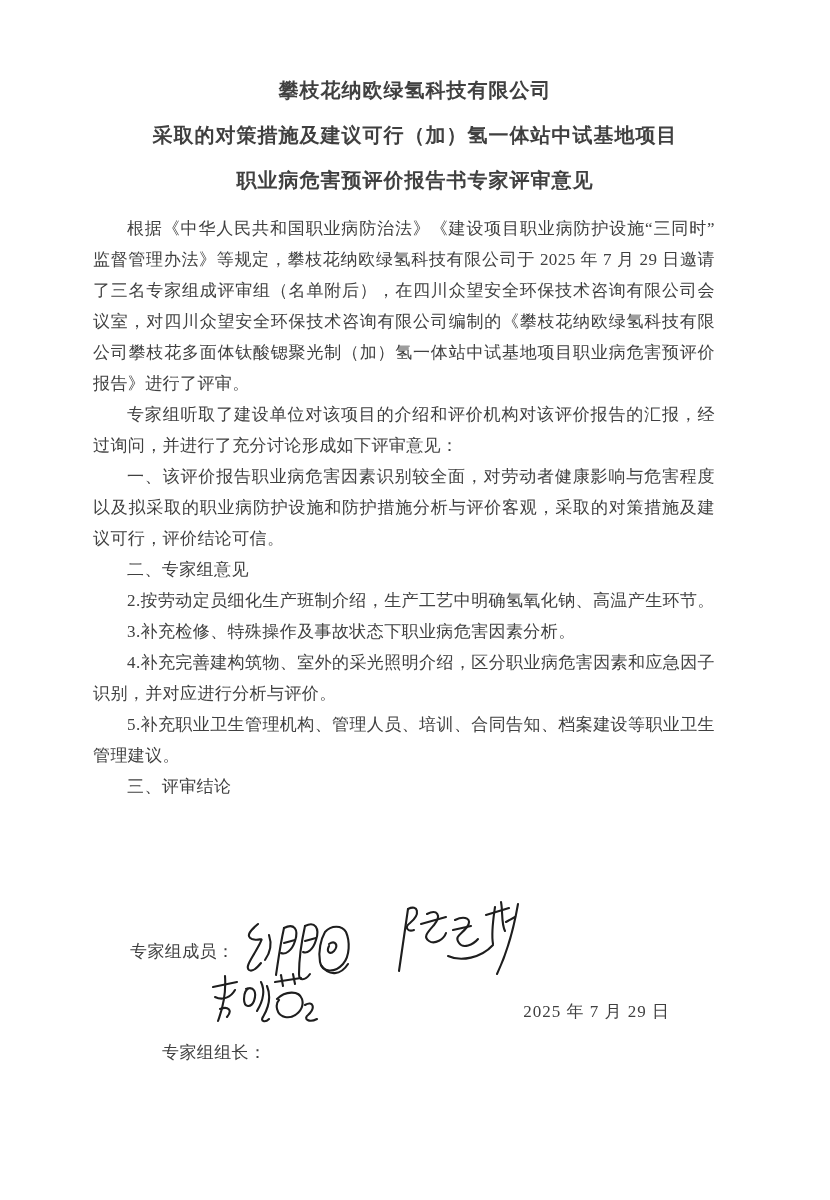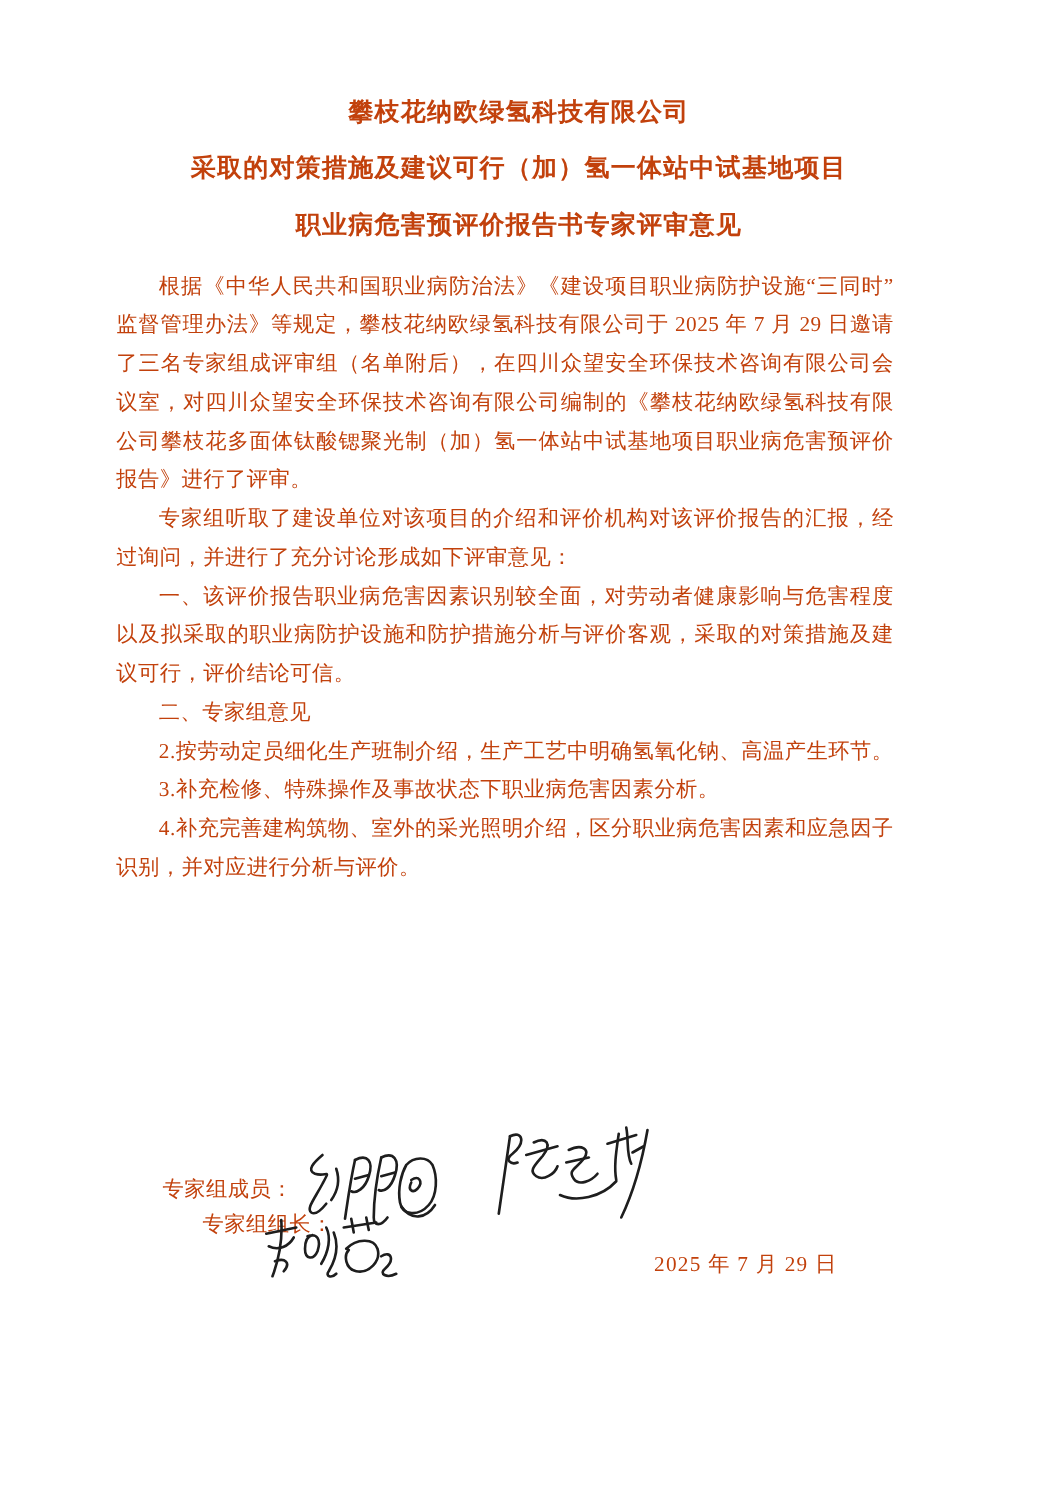--- a/index.html
+++ b/index.html
@@ -2,21 +2,21 @@
 <html lang="zh"><head>
 <meta charset="utf-8">
 <style>
   html, body { margin: 0; padding: 0; background: #e8e8e8; }
   .page {
     position: relative;
     width: 830px;
     height: 1200px;
     margin: 0 auto;
     background: #ffffff;
-    color: #c2410c;
+    color: #404040;
     font-family: "Liberation Serif", "DejaVu Serif", serif;
     overflow: hidden;
   }
   .title-block {
     padding-top: 68px;
     text-align: center;
   }
   .title-line {
     font-size: 20px;
     font-weight: bold;
@@ -36,21 +36,21 @@
     letter-spacing: 0.4px;
   }
   .sig-label {
     position: absolute;
     left: 130px;
     font-size: 17px;
     letter-spacing: 0.4px;
     text-align: center;
   }
   .sig-label.members { top: 940px; }
-  .sig-label.leader  { top: 968px; margin-left: 32px; }
+  .sig-label.leader  { top: 1041px; margin-left: 32px; }
   .signature { position: absolute; }
   .signature svg { display: block; }
   .signature path, .signature line {
     fill: none;
     stroke: #1e1e1e;
     stroke-width: 2.1;
     stroke-linecap: round;
     stroke-linejoin: round;
   }
   .sig-members-1 { left: 236px; top: 902px; }
@@ -76,20 +76,22 @@
   </header>
 
   <main class="body-block">
     <p>根据《中华人民共和国职业病防治法》《建设项目职业病防护设施“三同时”监督管理办法》等规定，攀枝花纳欧绿氢科技有限公司于 2025 年 7 月 29 日邀请了三名专家组成评审组（名单附后），在四川众望安全环保技术咨询有限公司会议室，对四川众望安全环保技术咨询有限公司编制的《攀枝花纳欧绿氢科技有限公司攀枝花多面体钛酸锶聚光制（加）氢一体站中试基地项目职业病危害预评价报告》进行了评审。</p>
     <p>专家组听取了建设单位对该项目的介绍和评价机构对该评价报告的汇报，经过询问，并进行了充分讨论形成如下评审意见：</p>
     <p>一、该评价报告职业病危害因素识别较全面，对劳动者健康影响与危害程度以及拟采取的职业病防护设施和防护措施分析与评价客观，采取的对策措施及建议可行，评价结论可信。</p>
     <p>二、专家组意见</p>
     <p>2.按劳动定员细化生产班制介绍，生产工艺中明确氢氧化钠、高温产生环节。</p>
     <p>3.补充检修、特殊操作及事故状态下职业病危害因素分析。</p>
     <p>4.补充完善建构筑物、室外的采光照明介绍，区分职业病危害因素和应急因子识别，并对应进行分析与评价。</p>
+    <p>5.补充职业卫生管理机构、管理人员、培训、合同告知、档案建设等职业卫生管理建议。</p>
+    <p>三、评审结论</p>
   </main>
 
   <div class="sig-label members">专家组成员：</div>
 
   <div class="signature sig-members-1" aria-label="刘朋国">
     <svg width="118" height="88" viewBox="0 0 118 88">
       <path d="M22,22 C15,28 9,34 16,37 C25,40 29,32 22,45 C15,58 9,65 13,68 C16,70 21,66 25,61"></path>
       <path d="M33,33 C36,42 34,51 29,58"></path>
       <path d="M48,26 C44,44 42,60 40,73"></path>
       <path d="M48,26 C58,21 63,27 59,39 C56,49 49,53 45,51"></path>

